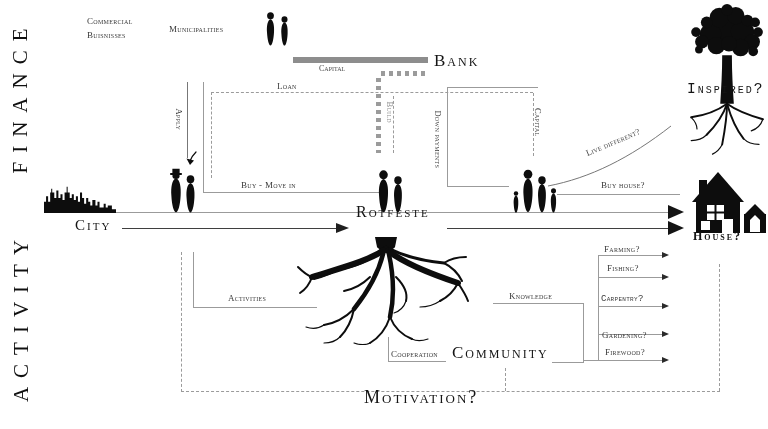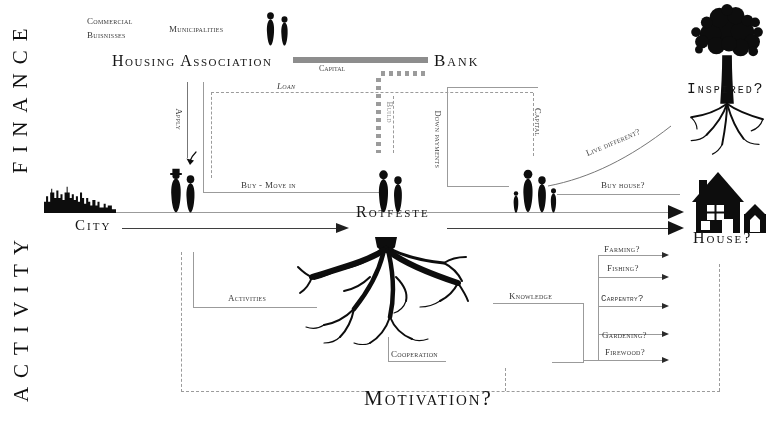--- a/index.html
+++ b/index.html
@@ -57,35 +57,34 @@
 
   <svg style="left:264px; top:12px;" width="13" height="34" viewBox="0 0 20 62">
     <ellipse class="ink" cx="10" cy="7" rx="6.2" ry="6.5"></ellipse>
     <path class="ink" d="M10 13 C4.5 15 2.8 25 3.6 37 C4.4 51 7 61 10 61 C13 61 15.6 51 16.4 37 C17.2 25 15.5 15 10 13 Z"></path>
   </svg>
   <svg style="left:279px; top:16px;" width="11" height="30" viewBox="0 0 20 62">
     <ellipse class="ink" cx="10" cy="7" rx="6.2" ry="6.5"></ellipse>
     <path class="ink" d="M10 13 C4.5 15 2.8 25 3.6 37 C4.4 51 7 61 10 61 C13 61 15.6 51 16.4 37 C17.2 25 15.5 15 10 13 Z"></path>
   </svg>
 
-  <div class="lbl title" style="left:112px; top:53px; font-size:16px; letter-spacing:1.5px;">Housing Association</div>
   <div class="lbl title" style="left:434px; top:52px; font-size:17px; letter-spacing:2px;">Bank</div>
 
   <div class="bar" style="left:293px; top:57px; width:135px;"></div>
   <div class="lbl" style="left:319px; top:65px; font-size:8px; color:#4a4a4a;">Capital</div>
 
   <div class="dot-h" style="left:381px; top:71px; width:46px;"></div>
   <div class="dot-v" style="left:376px; top:78px; height:75px;"></div>
   <div class="vlbl" style="left:330px; top:108px; color:#8d8d8d;">Build</div>
 
   <div class="hd" style="left:211px; top:92px; width:322px;"></div>
   <div class="vd" style="left:211px; top:92px; height:86px;"></div>
   <div class="vd" style="left:393px; top:96px; height:57px;"></div>
   <div class="vd" style="left:533px; top:93px; height:63px;"></div>
-  <div class="lbl sm" style="left:277px; top:82px;font-style:italic;">Loan</div>
+  <div class="lbl sm" style="left:277px; top:82px;">Loan</div>
   <div class="vlbl" style="left:478px; top:118px;">Capital</div>
 
   <div class="v" style="left:187px; top:82px; height:76px; background:#777;"></div>
   <div class="vlbl" style="left:119px; top:115px;">Apply</div>
   <svg style="left:182px; top:151px;" width="16" height="15" viewBox="0 0 16 15">
     <path class="stroke" d="M14 1 C11 4 9 7 8 10" stroke-width="1.2"></path>
     <path class="ink" d="M8 14 L4.5 7.5 L12 9.5 Z"></path>
   </svg>
 
   <div class="v" style="left:203px; top:82px; height:110px;"></div>
@@ -203,21 +202,21 @@
     <g fill="#ffffff">
       <rect x="17" y="35" width="7.5" height="6.5"></rect>
         <rect x="26.5" y="35" width="7.5" height="6.5"></rect>
       <rect x="17" y="43.5" width="7.5" height="6.5"></rect>
         <rect x="26.5" y="43.5" width="7.5" height="6.5"></rect>
       <rect x="32" y="49" width="11" height="14"></rect>
       <rect x="11" y="51" width="9" height="9"></rect>
       <path d="M60 62 L60 50 L65 45 L70 50 L70 62 Z"></path>
     </g>
   </svg>
-  <div class="lbl title" style="left:693px; top:230px; font-size:16px; letter-spacing:2px;">House?</div>
+  <div class="lbl title" style="left:693px; top:230px; font-size:12px; letter-spacing:2px;font-weight:bold;">House?</div>
 
   <svg style="left:296px; top:237px;" width="180" height="108" viewBox="0 0 180 108">
     <path class="ink" d="M79 0 L101 0 L99 10 C99 10 96 14 90 14 C84 14 81 10 81 10 Z"></path>
     <g class="stroke" stroke-width="6">
       <path d="M90 12 C72 24 48 30 16 40"></path>
       <path d="M90 12 C104 24 126 34 162 46"></path>
     </g>
     <g class="stroke" stroke-width="4.5">
       <path d="M88 13 C84 32 74 52 58 72"></path>
       <path d="M92 13 C97 34 99 58 94 80"></path>
@@ -252,20 +251,21 @@
   </svg>
 
   <div class="v" style="left:193px; top:252px; height:56px;"></div>
   <div class="h" style="left:193px; top:307px; width:124px;"></div>
   <div class="lbl sm" style="left:228px; top:294px;">Activities</div>
 
   <div class="v" style="left:388px; top:337px; height:25px;"></div>
   <div class="h" style="left:388px; top:361px; width:58px;"></div>
   <div class="lbl sm" style="left:391px; top:350px;">Cooperation</div>
 
+  <div class="lbl title" style="left:452px; top:344px; font-size:17px; letter-spacing:2px;">Community</div>
   <div class="h" style="left:552px; top:362px; width:31px;"></div>
   <div class="v" style="left:583px; top:303px; height:60px;"></div>
   <div class="h" style="left:493px; top:303px; width:90px;"></div>
   <div class="lbl sm" style="left:509px; top:292px;">Knowledge</div>
   <div class="h" style="left:583px; top:360px; width:15px;"></div>
 
   <div class="v" style="left:598px; top:255px; height:106px;"></div>
   <div class="h" style="left:598px; top:255px; width:65px;"></div>
   <div class="h" style="left:598px; top:277px; width:65px;"></div>
   <div class="h" style="left:598px; top:306px; width:65px;"></div>
@@ -279,15 +279,15 @@
   <div class="lbl sm" style="left:604px; top:245px;">Farming?</div>
   <div class="lbl sm" style="left:607px; top:264px;">Fishing?</div>
   <div class="lbl sm" style="left:601px; top:295px;font-family:Liberation Mono, monospace;">Carpentry?</div>
   <div class="lbl sm" style="left:602px; top:331px;">Gardening?</div>
   <div class="lbl sm" style="left:605px; top:348px;text-align:right;">Firewood?</div>
 
   <div class="vd" style="left:181px; top:252px; height:140px;"></div>
   <div class="hd" style="left:181px; top:391px; width:539px;"></div>
   <div class="vd" style="left:719px; top:264px; height:127px;"></div>
   <div class="vd" style="left:505px; top:368px; height:23px;"></div>
-  <div class="lbl title" style="left:364px; top:388px; font-size:21px; letter-spacing:2px;">Motivation?</div>
+  <div class="lbl title" style="left:364px; top:388px; font-size:18px; letter-spacing:2px;">Motivation?</div>
 
 </div>
 
 </body></html>

